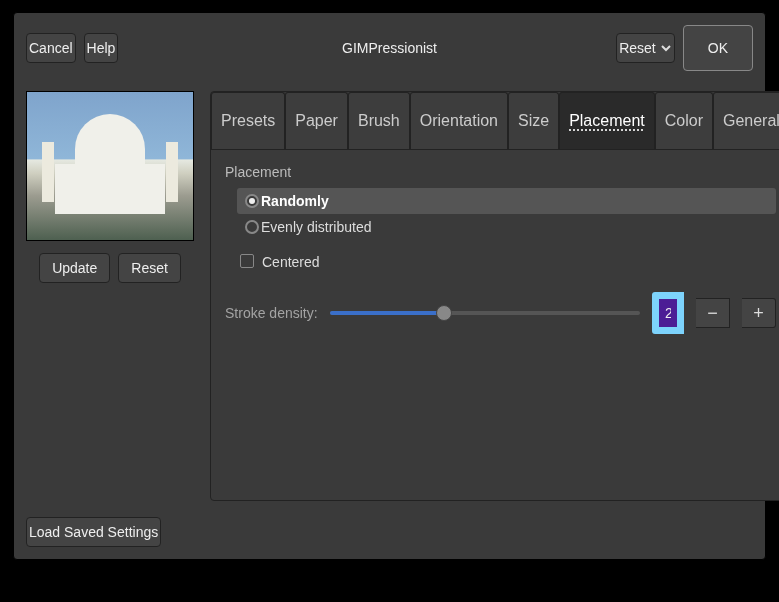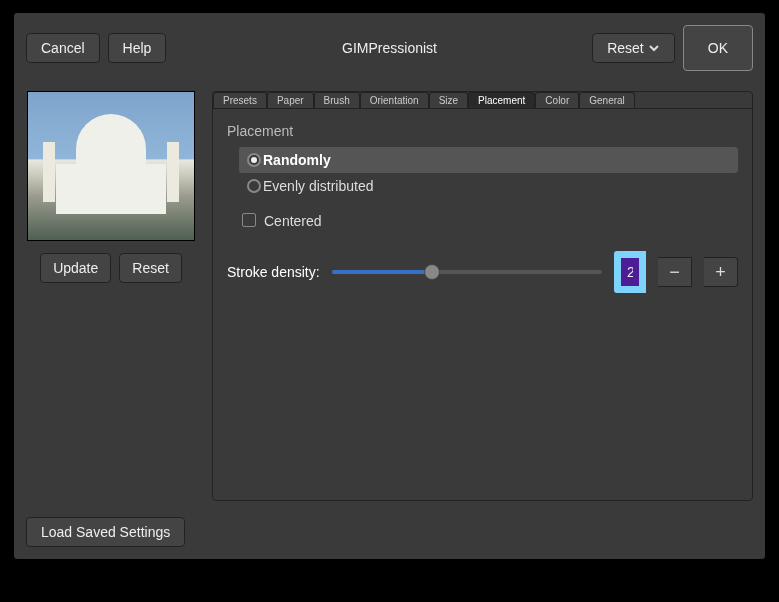--- a/index.html
+++ b/index.html
@@ -32,21 +32,21 @@
   transform: translateX(-50%);
   color: #eee;
   font-weight: 500;
 }
 .header-wrap { position: relative; display:flex; align-items:center; }
 .btn {
   background: #444;
   border: 1px solid #222;
   border-radius: 4px;
   color: #eee;
-  padding: 6px 14px;
+  padding: 6px 2px;
   cursor: pointer;
   font-size: 14px;
 }
 .btn.primary { border: 1px solid #888; }
 .btn-reset { display:flex; align-items:center; gap:4px; }
 .content {
   display: flex;
   gap: 16px;
   margin-top: 20px;
   align-items: flex-start;
@@ -74,28 +74,28 @@
 .panel {
   flex: 1;
   border: 1px solid #222;
   border-radius: 4px;
   background: #3a3a3a;
   display:flex; flex-direction:column;
   min-height: 410px;
 }
 .tabs { display:flex; }
 .tab {
-  padding: 2px 9px;
+  padding: 19px 9px;
   background: #3d3d3d;
   border: 1px solid #222;
   border-bottom: none;
   border-radius: 3px 3px 0 0;
   color: #ccc;
   cursor: pointer;
-  font-size: 10px;
+  font-size: 16px;
 }
 .tab.active {
   background: #2a2a2a;
   color: #fff;
   text-decoration: underline dotted;
   text-underline-offset: 4px;
 }
 .tab-body {
   padding: 14px;
   border-top: 1px solid #222;
@@ -117,21 +117,21 @@
 .radio.checked::after {
   content:''; position:absolute; left:2px; top:2px;
   width:6px; height:6px; border-radius:50%; background:#eee;
 }
 .check-row { display:flex; align-items:flex-start; gap:8px; margin: 14px 0 0 15px; }
 .checkbox {
   width:14px; height:14px; border:1px solid #888; background:#3a3a3a;
   border-radius:2px; display:inline-block;
 }
 .slider-row { display:flex; align-items:center; gap:12px; margin-top: 22px; }
-.slider-label { color:#ffffff; }
+.slider-label { color:#a3a3a3; }
 .slider {
   flex:1; height: 4px; background:#555; border-radius:2px; position:relative;
 }
 .slider-fill { position:absolute; left:0; top:0; height:100%; background:#3a6fc9; border-radius:2px; }
 .slider-thumb {
   position:absolute; top:50%; transform:translate(-50%,-50%);
   width:16px; height:16px; border-radius:50%; background:#888; border:1px solid #444;
 }
 .num-input {
   width: 32px; padding: 6px 6px;

